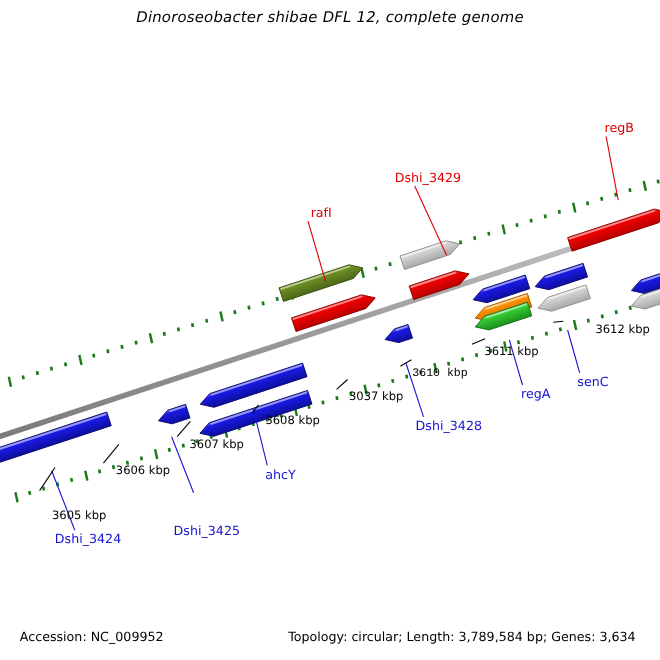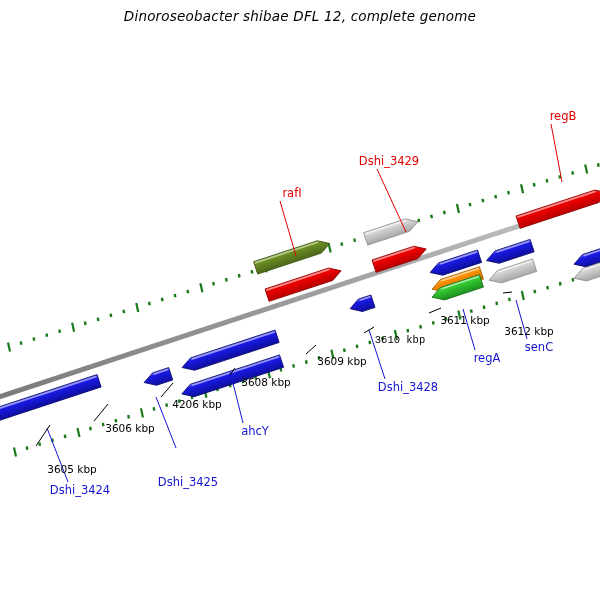--- a/index.html
+++ b/index.html
@@ -302,22 +302,24 @@
       <div class="lbl lbl-gene-fwd" style="left: 377px; top: 161px;">Dshi_3429</div>
       <div class="lbl lbl-gene-fwd" style="left: 551px; top: 116px;">regB</div>
       <div class="lbl lbl-gene-rev" style="left: 68px; top: 490px;">Dshi_3424</div>
       <div class="lbl lbl-gene-rev" style="left: 176px; top: 456px; margin-top: 26px;">Dshi_3425</div>
       <div class="lbl lbl-gene-rev" style="left: 243px; top: 431px;">ahcY</div>
       <div class="lbl lbl-gene-rev" style="left: 385px; top: 387px; margin-left: 11px;">Dshi_3428</div>
       <div class="lbl lbl-gene-rev" style="left: 475px; top: 358px;">regA</div>
       <div class="lbl lbl-gene-rev" style="left: 527px; top: 347px;">senC</div>
       <div class="lbl lbl-tick" style="left: 60px; top: 453px; margin-top: 16px;">3605 kbp</div>
       <div class="lbl lbl-tick" style="left: 118px; top: 428px;">3606 kbp</div>
-      <div class="lbl lbl-tick" style="left: 185px; top: 404px;">4206 kbp</div>
+      <div class="lbl lbl-tick" style="left: 185px; top: 404px;">3607 kbp</div>
       <div class="lbl lbl-tick" style="left: 254px; top: 382px;">3608 kbp</div>
-      <div class="lbl lbl-tick" style="left: 330px; top: 361px;">3609 kbp</div>
+      <div class="lbl lbl-tick" style="left: 330px; top: 361px;">3037 kbp</div>
       <div class="lbl lbl-tick" style="left: 388px; top: 340px; font-family: Liberation Mono, monospace;">3610 kbp</div>
       <div class="lbl lbl-tick" style="left: 453px; top: 320px;">3611 kbp</div>
-      <div class="lbl lbl-tick" style="left: 517px; top: 300px; margin-top: 31px;">3612 kbp</div>
+      <div class="lbl lbl-tick" style="left: 554px; top: 300px;">3612 kbp</div>
     </div>
 
+  <div id="footer-left">Accession: NC_009952</div>
+  <div id="footer-right">Topology: circular; Length: 3,789,584 bp; Genes: 3,634</div>
 
 </div>
 
 </body></html>

